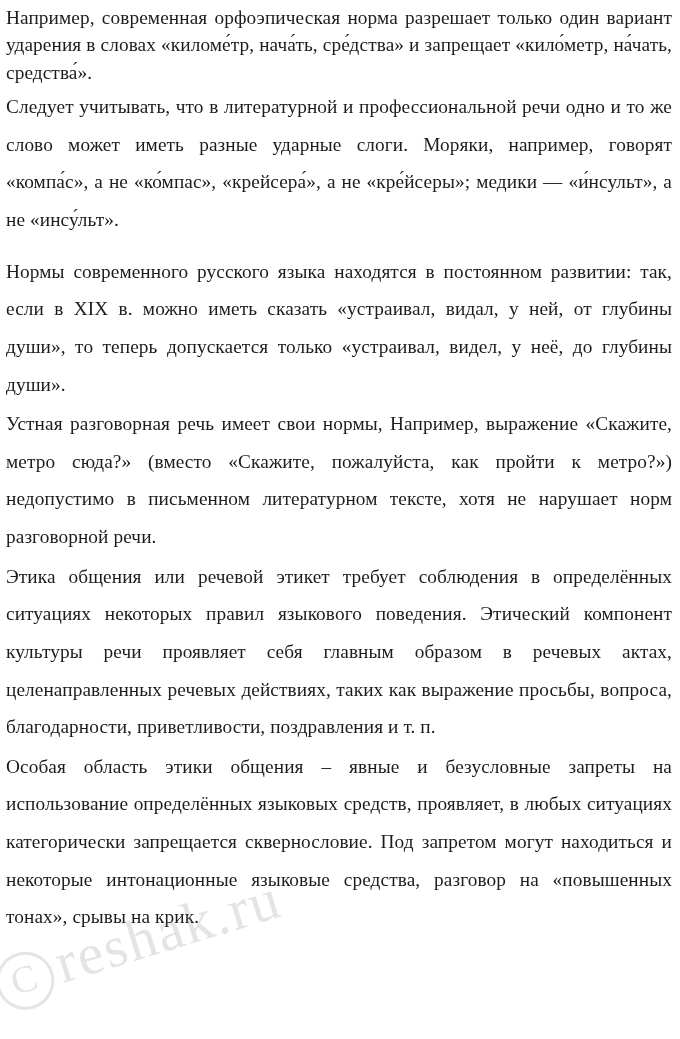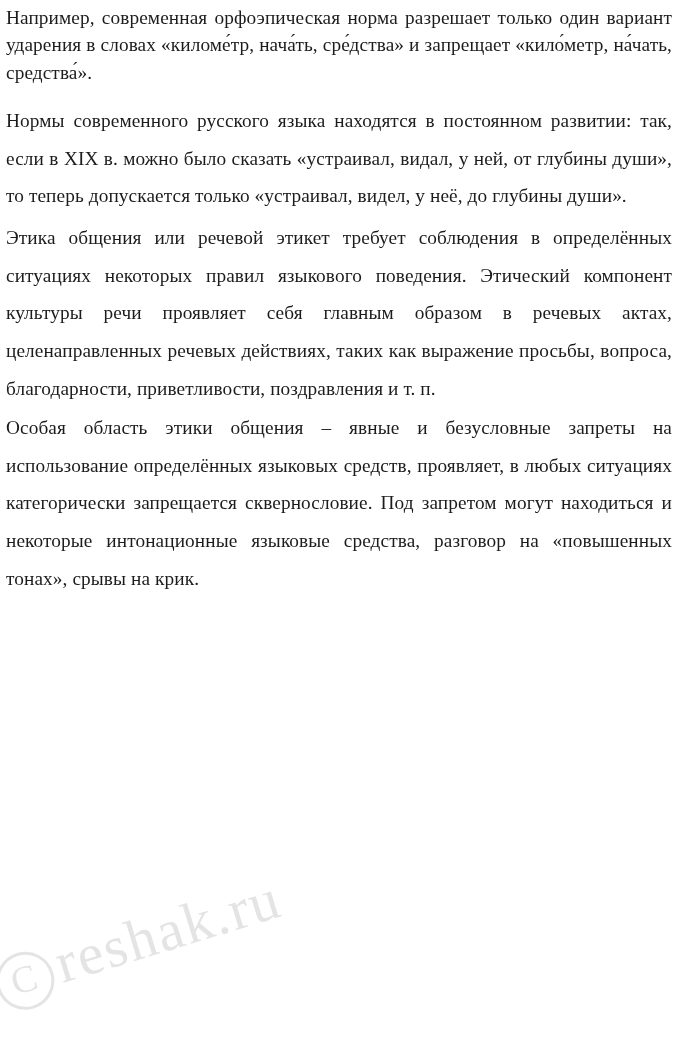--- a/index.html
+++ b/index.html
@@ -69,27 +69,29 @@
 </style>
 </head>
 <body>
 
 <div id="page">
 
   <p class="para normal">Например, современная орфоэпическая норма разрешает только один вариант ударения в словах «киломе́тр, нача́ть, сре́дства» и запрещает «кило́метр, на́чать, средства́».</p>
 
   <div class="gap-small"></div>
 
+  <p class="para loose">Следует учитывать, что в литературной и профессиональной речи одно и то же слово может иметь разные ударные слоги. Моряки, например, говорят «компа́с», а не «ко́мпас», «крейсера́», а не «кре́йсеры»; медики — «и́нсульт», а не «инсу́льт».</p>
 
   <div class="gap-med"></div>
 
-  <p class="para loose">Нормы современного русского языка находятся в постоянном развитии: так, если в XIX в. можно было сказать «устраивал, видал, у ней, от глубины души», то теперь допускается только «устраивал, видел, у неё, до глубины души».</p>
+  <p class="para loose">Нормы современного русского языка находятся в постоянном развитии: так, если в XIX в. можно иметь сказать «устраивал, видал, у ней, от глубины души», то теперь допускается только «устраивал, видел, у неё, до глубины души».</p>
 
   <div class="gap-small"></div>
 
+  <p class="para loose">Устная разговорная речь имеет свои нормы, Например, выражение «Скажите, метро сюда?» (вместо «Скажите, пожалуйста, как пройти к метро?») недопустимо в письменном литературном тексте, хотя не нарушает норм разговорной речи.</p>
 
   <div class="gap-small"></div>
 
   <p class="para loose">Этика общения или речевой этикет требует соблюдения в определённых ситуациях некоторых правил языкового поведения. Этический компонент культуры речи проявляет себя главным образом в речевых актах, целенаправленных речевых действиях, таких как выражение просьбы, вопроса, благодарности, приветливости, поздравления и т. п.</p>
 
   <div class="gap-small"></div>
 
   <p class="para loose">Особая область этики общения – явные и безусловные запреты на использование определённых языковых средств, проявляет, в любых ситуациях категорически запрещается сквернословие. Под запретом могут находиться и некоторые интонационные языковые средства, разговор на «повышенных тонах», срывы на крик.</p>
 
   <div class="watermark">

